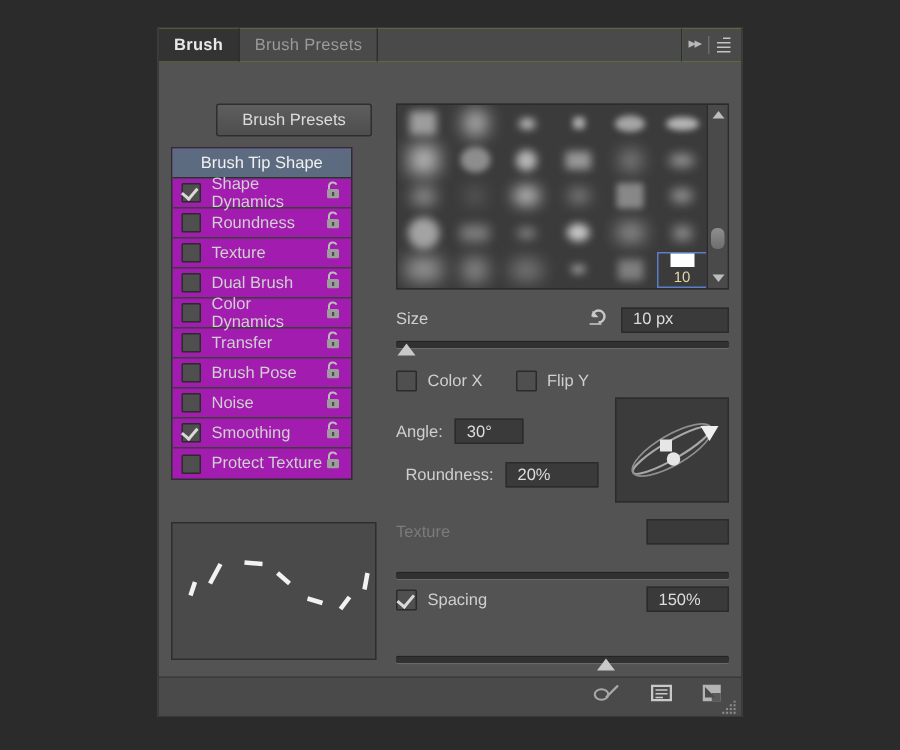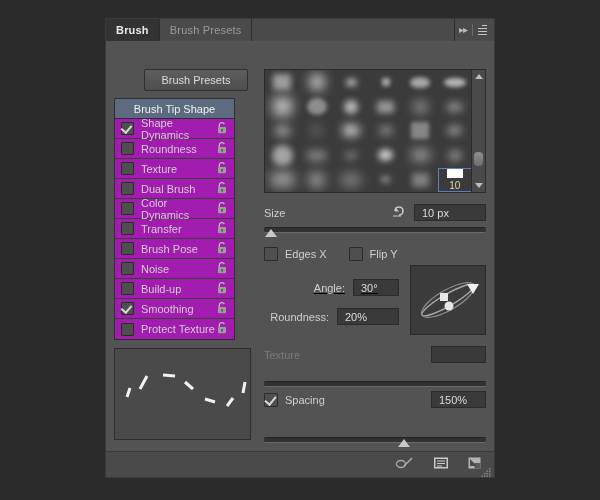--- a/index.html
+++ b/index.html
@@ -276,29 +276,20 @@
               <span class="list-label">Brush Pose</span>
               <span><svg class="lock" viewBox="0 0 12 13">
                   <path d="M3.3 6 V4.2 a2.7 2.7 0 0 1 5.1 -1.1" fill="none" stroke="#bdbdbd" stroke-width="1.3"></path>
                   <rect x="2" y="6" width="8" height="6.2" rx="1" fill="#9d9d9d"></rect>
                   <rect x="5.3" y="8" width="1.5" height="2.6" fill="#4a4a4a"></rect>
                 </svg></span>
             </div>
             <div class="list-row">
               <span class="cbx"></span>
               <span class="list-label">Noise</span>
-              <span><svg class="lock" viewBox="0 0 12 13">
-                  <path d="M3.3 6 V4.2 a2.7 2.7 0 0 1 5.1 -1.1" fill="none" stroke="#bdbdbd" stroke-width="1.3"></path>
-                  <rect x="2" y="6" width="8" height="6.2" rx="1" fill="#9d9d9d"></rect>
-                  <rect x="5.3" y="8" width="1.5" height="2.6" fill="#4a4a4a"></rect>
-                </svg></span>
-            </div>
-            <div class="list-row">
-              <span class="cbx"></span>
-              <span class="list-label">Build-up</span>
               <span><svg class="lock" viewBox="0 0 12 13">
                   <path d="M3.3 6 V4.2 a2.7 2.7 0 0 1 5.1 -1.1" fill="none" stroke="#bdbdbd" stroke-width="1.3"></path>
                   <rect x="2" y="6" width="8" height="6.2" rx="1" fill="#9d9d9d"></rect>
                   <rect x="5.3" y="8" width="1.5" height="2.6" fill="#4a4a4a"></rect>
                 </svg></span>
             </div>
             <div class="list-row">
               <span class="cbx on"></span>
               <span class="list-label">Smoothing</span>
               <span><svg class="lock" viewBox="0 0 12 13">
@@ -455,27 +446,27 @@
           </span>
         </div>
 
         <div class="row slider" style="top:157px;">
           <span class="strack"></span>
           <span class="shandle" id="size-handle" style="left: 0.66px;"></span>
         </div>
 
         <div class="row" style="top:178px; display:flex; align-items:center; gap:7px;">
           <span class="cbx2"></span>
-          <span class="lbl">Edges X</span>
+          <span class="lbl">Color X</span>
           <span style="width:8px"></span>
           <span class="cbx2"></span>
           <span class="lbl">Flip Y</span>
         </div>
 
-        <div class="row" style="top:210px; width:135px; display:flex; align-items:center; justify-content:flex-end;text-decoration:underline;">
+        <div class="row" style="top:210px; width:135px; display:flex; align-items:center; justify-content:flex-start;">
           <span class="lbl" style="margin-right:8px">Angle:</span>
           <span class="field" style="width:46px">
             <span>30°</span>
           </span>
         </div>
 
         <div class="row" style="top:239px; width:135px; display:flex; align-items:center; justify-content:flex-end;">
           <span class="lbl" style="margin-right:8px">Roundness:</span>
           <span class="field" style="width:62px">
             <span>20%</span>

